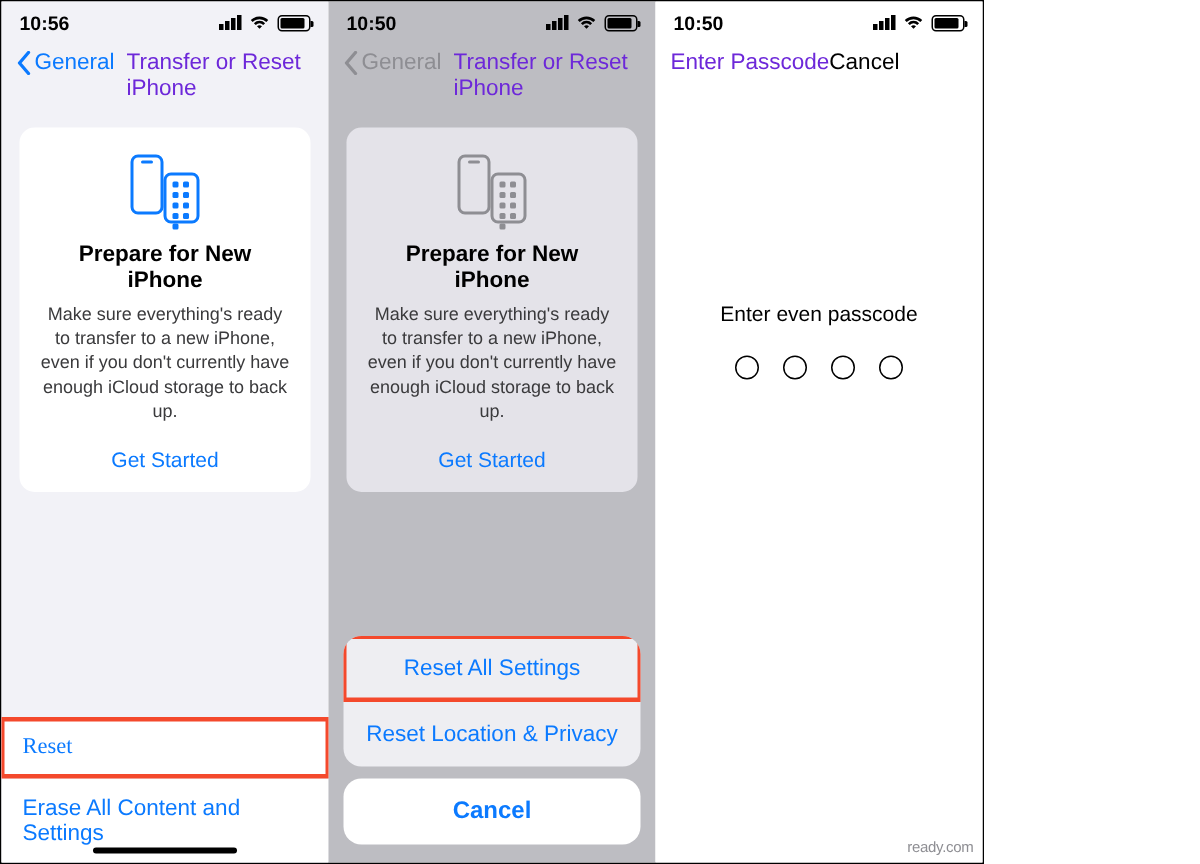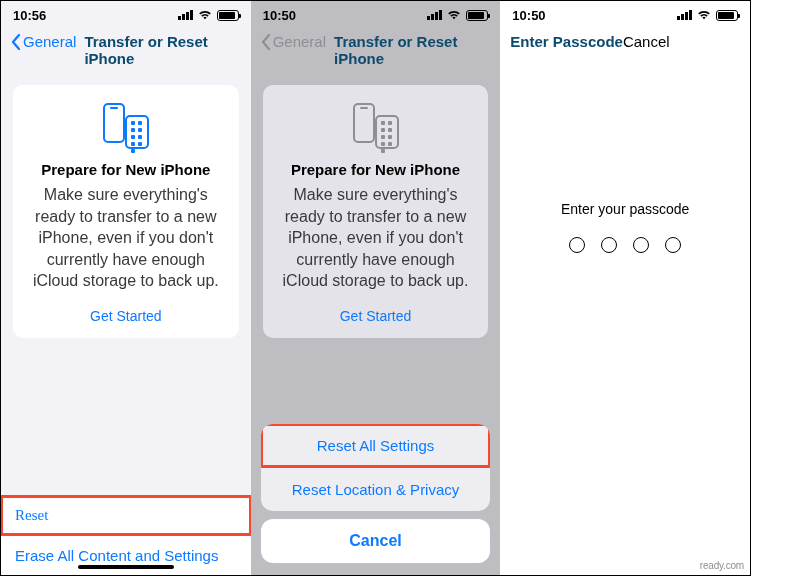--- a/index.html
+++ b/index.html
@@ -2,21 +2,21 @@
 <html><head>
 <meta charset="utf-8">
 <style>
   html, body {
     margin: 0;
     padding: 0;
     font-family: -apple-system, "Helvetica Neue", Arial, sans-serif;
     background: #fff;
   }
   .stage {
-    width: 751px;
+    width: 656px;
     height: 576px;
     border: 1px solid #000;
     box-sizing: border-box;
     display: flex;
     position: relative;
   }
   .panel {
     flex: 1 1 0;
     position: relative;
     background: #f2f2f7;
@@ -99,42 +99,42 @@
   }
   .nav .back {
     color: #0b7aff;
     display: flex;
     align-items: center;
     gap: 2px;
     margin-right: 8px;
   }
   .nav .back svg { display:block; }
   .nav .title {
-    font-weight: 700;
-    color: #0c4a6e;
+    font-weight: 400;
+    color: #6d28d9;
   }
   .nav.dim .back { color: #8e8e93; }
 
   
   .card {
     margin: 8px 12px;
     background: #fff;
     border-radius: 10px;
     padding: 18px 14px 14px 14px;
     text-align: center;
   }
   .panel.shaded .card { background: #e4e3e9; }
   .card h2 {
     margin: 12px 0 6px 0;
     font-size: 15px;
     font-weight: 600;
   }
   .card p {
     margin: 0 0 0 0;
-    font-size: 16px;
+    font-size: 12px;
     color: #3a3a3c;
     line-height: 1.35;
   }
   .card .cta {
     margin-top: 16px;
     color: #0b7aff;
     font-size: 14px;
   }
 
   .iconwrap {
@@ -426,21 +426,21 @@
           </span>
       </span>
     </div>
 
     <div class="nav nav-passcode">
       <span class="title">Enter Passcode</span>
       <span class="action">Cancel</span>
     </div>
 
     <div class="pc-body">
-      <div class="pc-prompt">Enter your passcode</div>
+      <div class="pc-prompt">Enter even passcode</div>
       <div class="dots">
         <div class="dot"></div>
         <div class="dot"></div>
         <div class="dot"></div>
         <div class="dot"></div>
       </div>
     </div>
   </div>
 
   <div class="watermark">ready.com</div>

